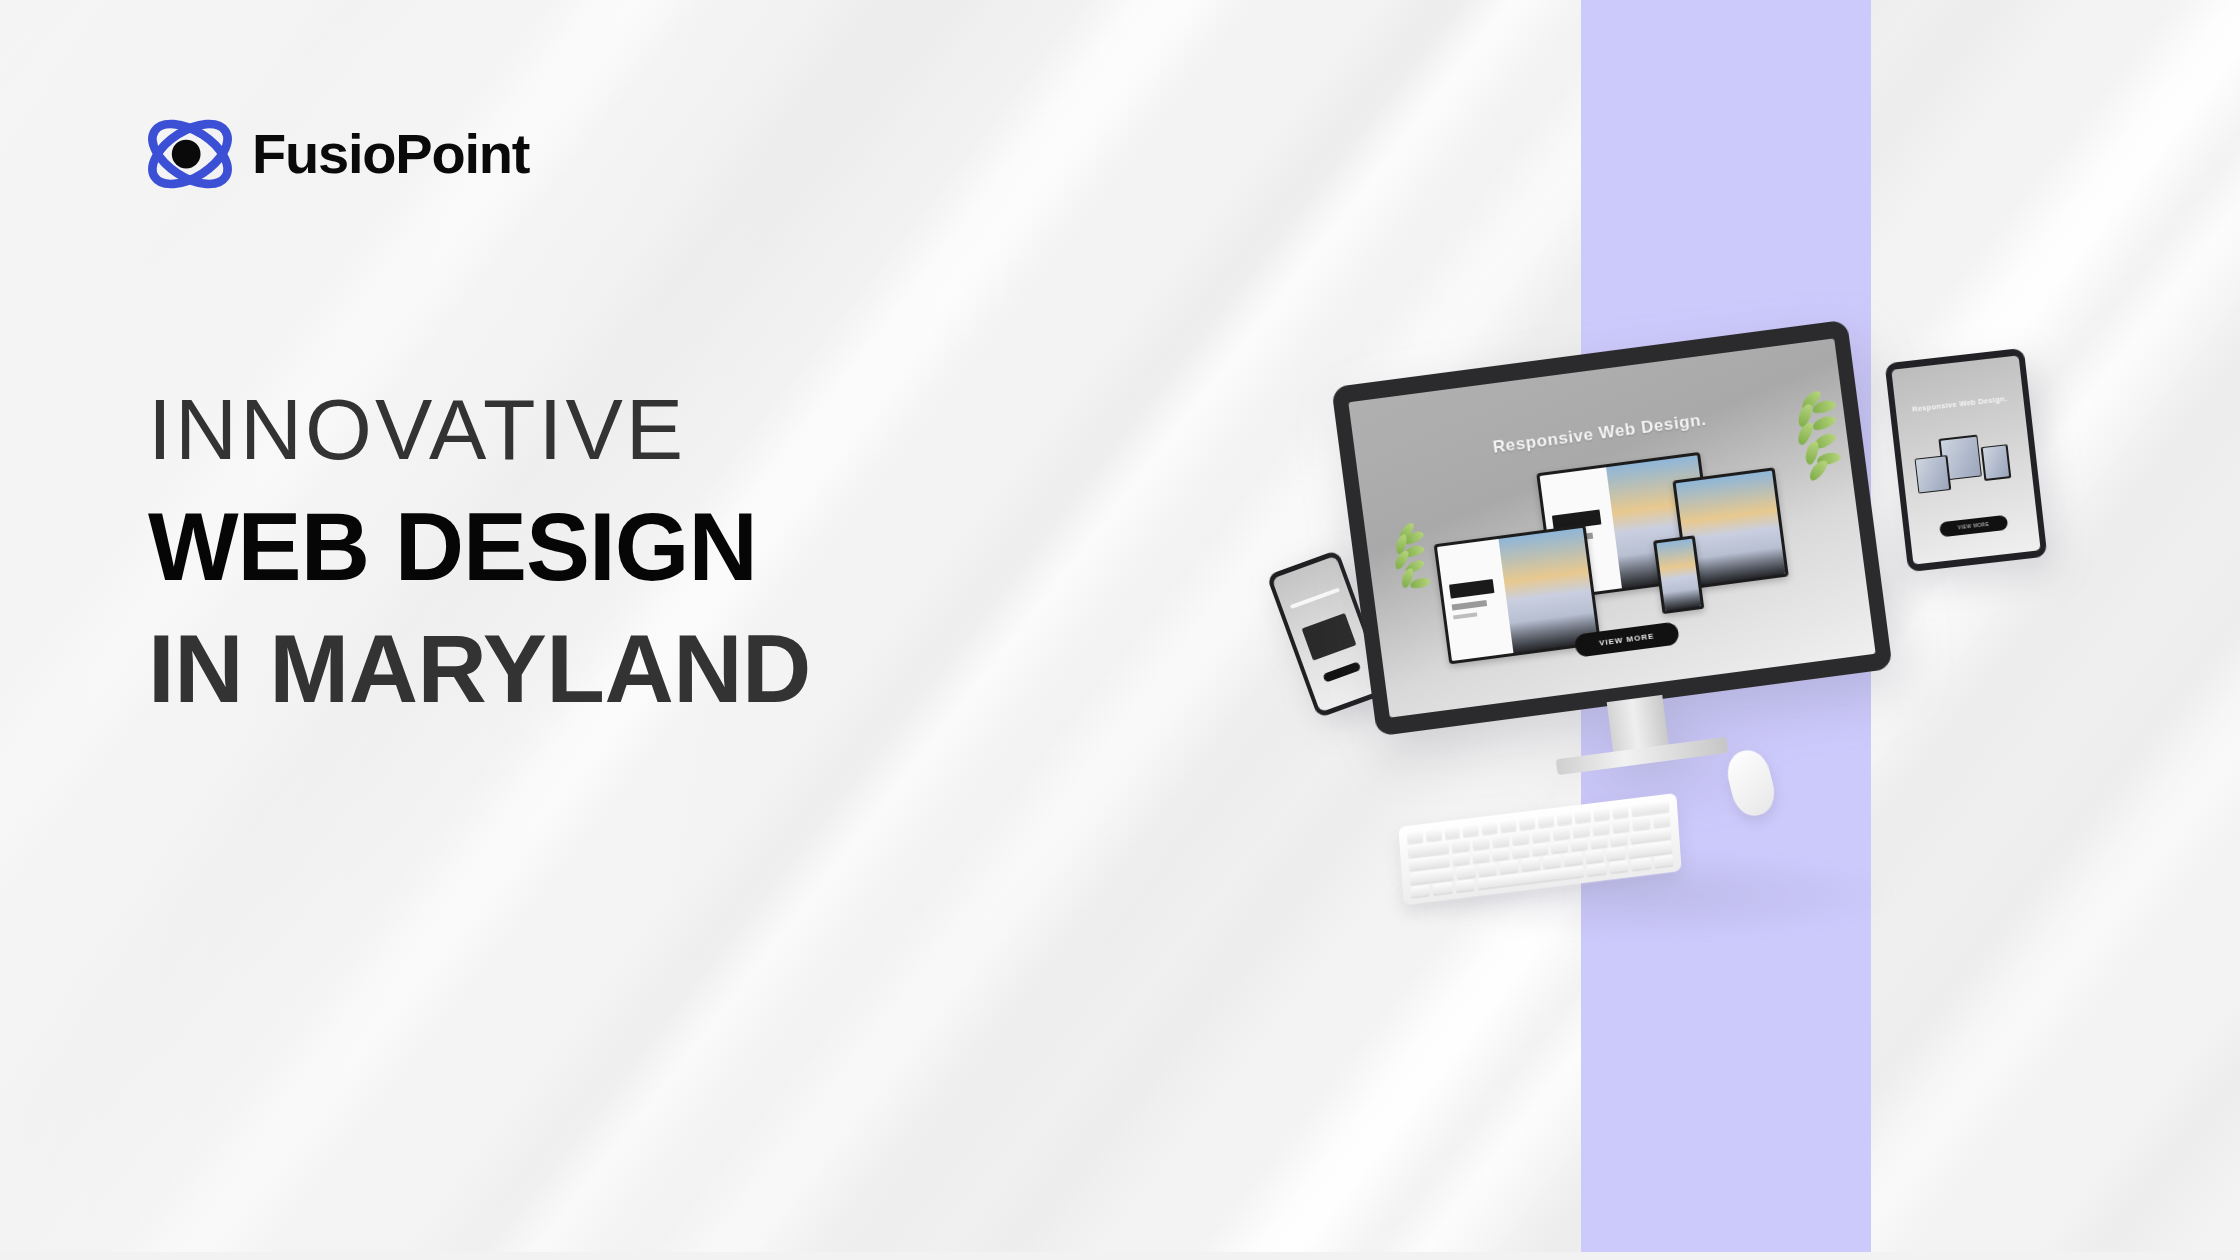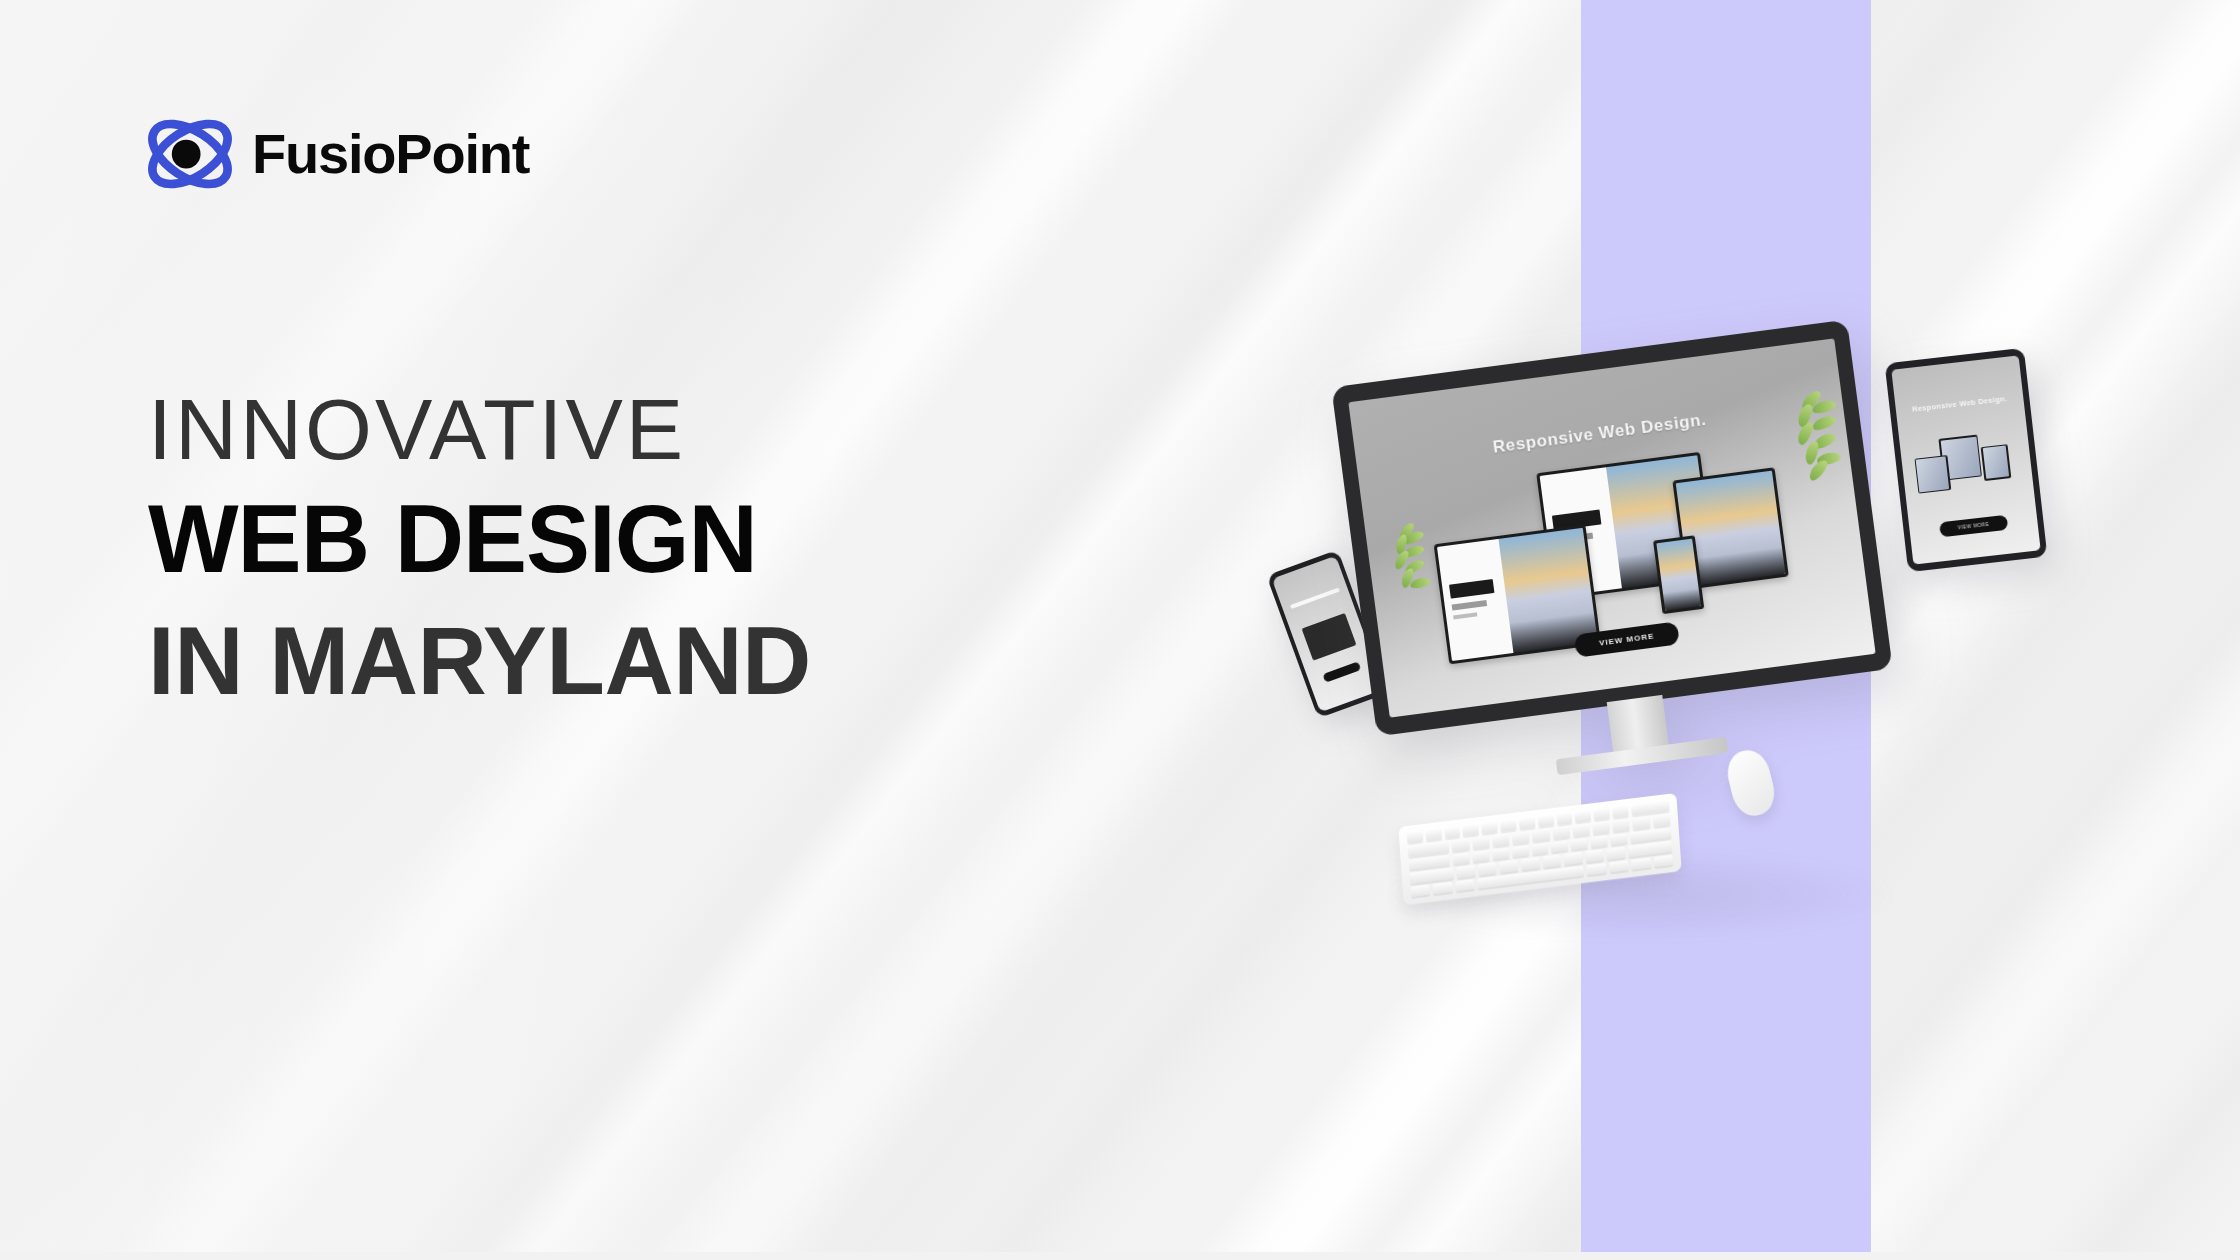--- a/index.html
+++ b/index.html
@@ -90,21 +90,21 @@
     width:1200px;
   }
   .h-line { display:block; white-space:nowrap; }
 
   .h-line-1 {
     font-size:86px;
     font-weight:300;
     letter-spacing:3px;
     color:#333333;
     line-height:1.14;
-    margin-bottom:8px;
+    margin-bottom:16px;
   }
   .h-line-2 {
     font-size:96px;
     font-weight:700;
     letter-spacing:-1px;
     color:#060606;
     line-height:1.1;
     margin-bottom:16px;
   }
   .h-highlight-wrap {

